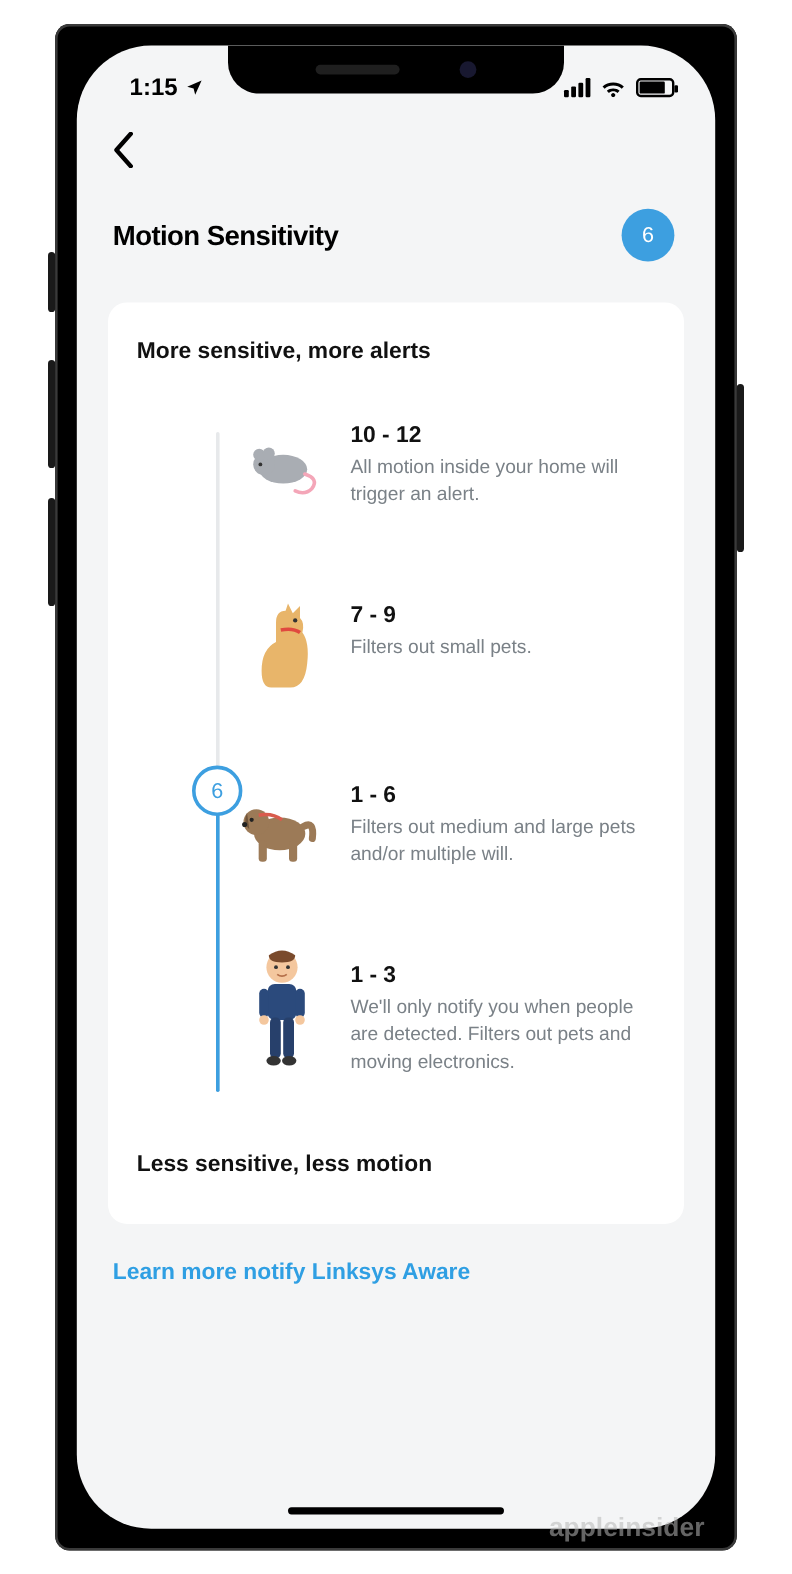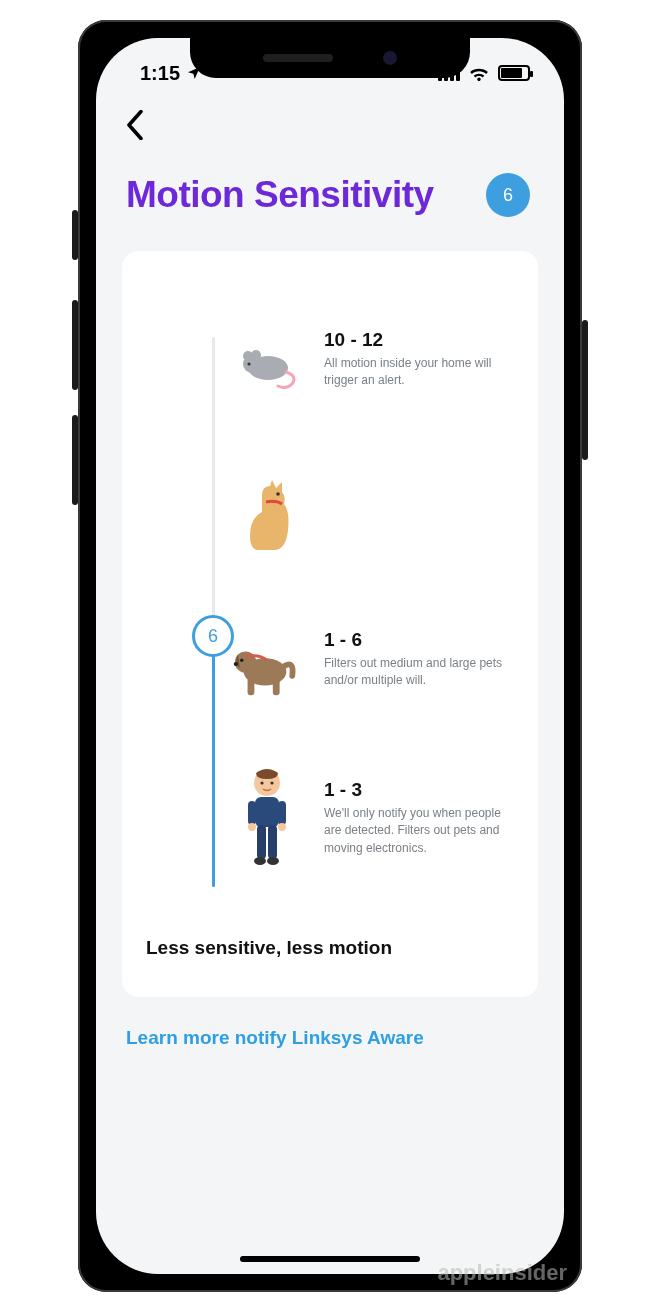--- a/index.html
+++ b/index.html
@@ -4,24 +4,24 @@
   <style>
     * { box-sizing: border-box; margin: 0; padding: 0; }
     body {
       font-family: -apple-system, BlinkMacSystemFont, "Segoe UI", Helvetica, Arial, sans-serif;
       background: #fff;
       display: flex;
       justify-content: center;
       padding: 20px 0;
     }
     .device-frame {
-      width: 504px;
+      width: 568px;
       height: 1272px;
       background: #000;
-      border-radius: 28px;
+      border-radius: 12px;
       padding: 18px;
       position: relative;
       box-shadow: 0 0 0 2px #3a3a3a inset;
     }
     .device-side-btn {
       position: absolute;
       background: #1a1a1a;
       border-radius: 4px;
     }
     .btn-left-1 { left: -6px; top: 190px; width: 6px; height: 50px; }
@@ -71,21 +71,21 @@
     .signal-bars span:nth-child(1){height:6px;}
     .signal-bars span:nth-child(2){height:9px;}
     .signal-bars span:nth-child(3){height:12px;}
     .signal-bars span:nth-child(4){height:16px;}
     .battery { width:32px; height:16px; border:2px solid #000; border-radius:4px; position:relative;}
     .battery::after{content:"";position:absolute;right:-5px;top:4px;width:3px;height:6px;background:#000;border-radius:1px;}
     .battery-fill{position:absolute;left:1px;top:1px;bottom:1px;width:75%;background:#000;border-radius:1px;}
     .app-content { padding: 10px 26px 0 26px; }
     .back-arrow { font-size: 34px; font-weight:300; color:#000; padding: 6px 0 8px 4px; cursor:pointer; line-height:1;}
     .header-row { display:flex; justify-content:space-between; align-items:center; padding: 20px 8px 34px 4px;}
-    .page-title { font-size: 37px; font-weight: 800; color:#6d28d9; letter-spacing:-0.5px;}
+    .page-title { font-size: 23px; font-weight: 800; color:#000000; letter-spacing:-0.5px;}
     .value-badge {
       width: 44px; height:44px; border-radius:50%;
       background:#3d9fe0; display:flex; align-items:center; justify-content:center;
       color:#fff; font-size:18px; font-weight:500;
     }
     .card {
       background:#fff;
       border-radius:16px;
       padding: 30px 28px 38px 24px;
     }
@@ -132,41 +132,41 @@
       margin-top: 26px;
     }
     .level-row:last-child { padding-bottom: 0; }
     .level-icon {
       width: 70px; height: 80px;
       flex: 0 0 70px;
       display:flex; align-items:center; justify-content:center;
     }
     .level-text { flex:1; padding-top:2px;}
     .level-range { font-size: 19px; font-weight:700; color:#111; margin-bottom:4px;}
-    .level-desc { font-size: 12px; color:#7a8187; line-height:1.45;}
+    .level-desc { font-size: 16px; color:#7a8187; line-height:1.45;}
     .learn-more {
       display:block;
       color:#2f9fe3;
       font-size:19px;
       font-weight:700;
       padding: 30px 4px 10px 4px;
       text-decoration:none;
       cursor:pointer;
     }
     .home-indicator {
       position:absolute;
       bottom: 12px;
       left:50%;
       transform:translateX(-50%);
       width: 180px; height:6px;
       background:#000; border-radius:4px;
     }
     .watermark {
       position:absolute;
-      bottom:6px; right:15px;
+      bottom:6px; right:27px;
       color:#b8b8b8; font-size:22px; font-weight:600; letter-spacing:0;
       opacity:0.55;
       pointer-events:none;
       margin-top:40px;
     }
   </style>
 </head>
 <body>
 
 <div class="device-frame">
@@ -210,20 +210,21 @@
             <polyline points="10,1 2,10 10,19"></polyline>
           </svg>
       </div>
 
       <div class="header-row">
         <div class="page-title">Motion Sensitivity</div>
         <div class="value-badge">6</div>
       </div>
 
       <div class="card">
+        <div class="section-label">More sensitive, more alerts</div>
 
         <div class="scale-area">
           <div class="track"></div>
           <div class="track-active" style="top:308px; bottom:10px;"></div>
           <div class="thumb" style="top:288px;">6</div>
 
           <div class="level-row">
             <div class="level-icon">
               <svg width="66" height="50" viewBox="0 0 66 50">
                 <ellipse cx="34" cy="26" rx="20" ry="12" fill="#a9adb3"></ellipse>
@@ -240,20 +241,24 @@
             </div>
           </div>
 
           <div class="level-row">
             <div class="level-icon">
               <svg width="62" height="78" viewBox="0 0 62 78">
                 <path d="M22 72 Q14 72 14 58 Q14 40 26 34 L26 18 Q26 8 34 8 L36 2 L40 10 L46 4 L46 14 Q50 18 48 26 Q54 34 52 52 Q50 72 38 72 Z" fill="#e8b56a"></path>
                 <path d="M30 24 Q40 22 46 26" stroke="#e0493f" stroke-width="3" fill="none"></path>
                 <circle cx="42" cy="16" r="1.8" fill="#333"></circle>
               </svg>
+            </div>
+            <div class="level-text">
+              <div class="level-range">7 - 9</div>
+              <div class="level-desc">Filters out small pets.</div>
             </div>
           </div>
 
           <div class="level-row">
             <div class="level-icon">
               <svg width="72" height="70" viewBox="0 0 72 70">
                 <ellipse cx="34" cy="40" rx="22" ry="14" fill="#9c7a57"></ellipse>
                 <rect x="16" y="46" width="7" height="18" rx="3" fill="#9c7a57"></rect>
                 <rect x="42" y="46" width="7" height="18" rx="3" fill="#9c7a57"></rect>
                 <path d="M54 34 Q64 28 62 44" stroke="#9c7a57" stroke-width="6" fill="none" stroke-linecap="round"></path>

